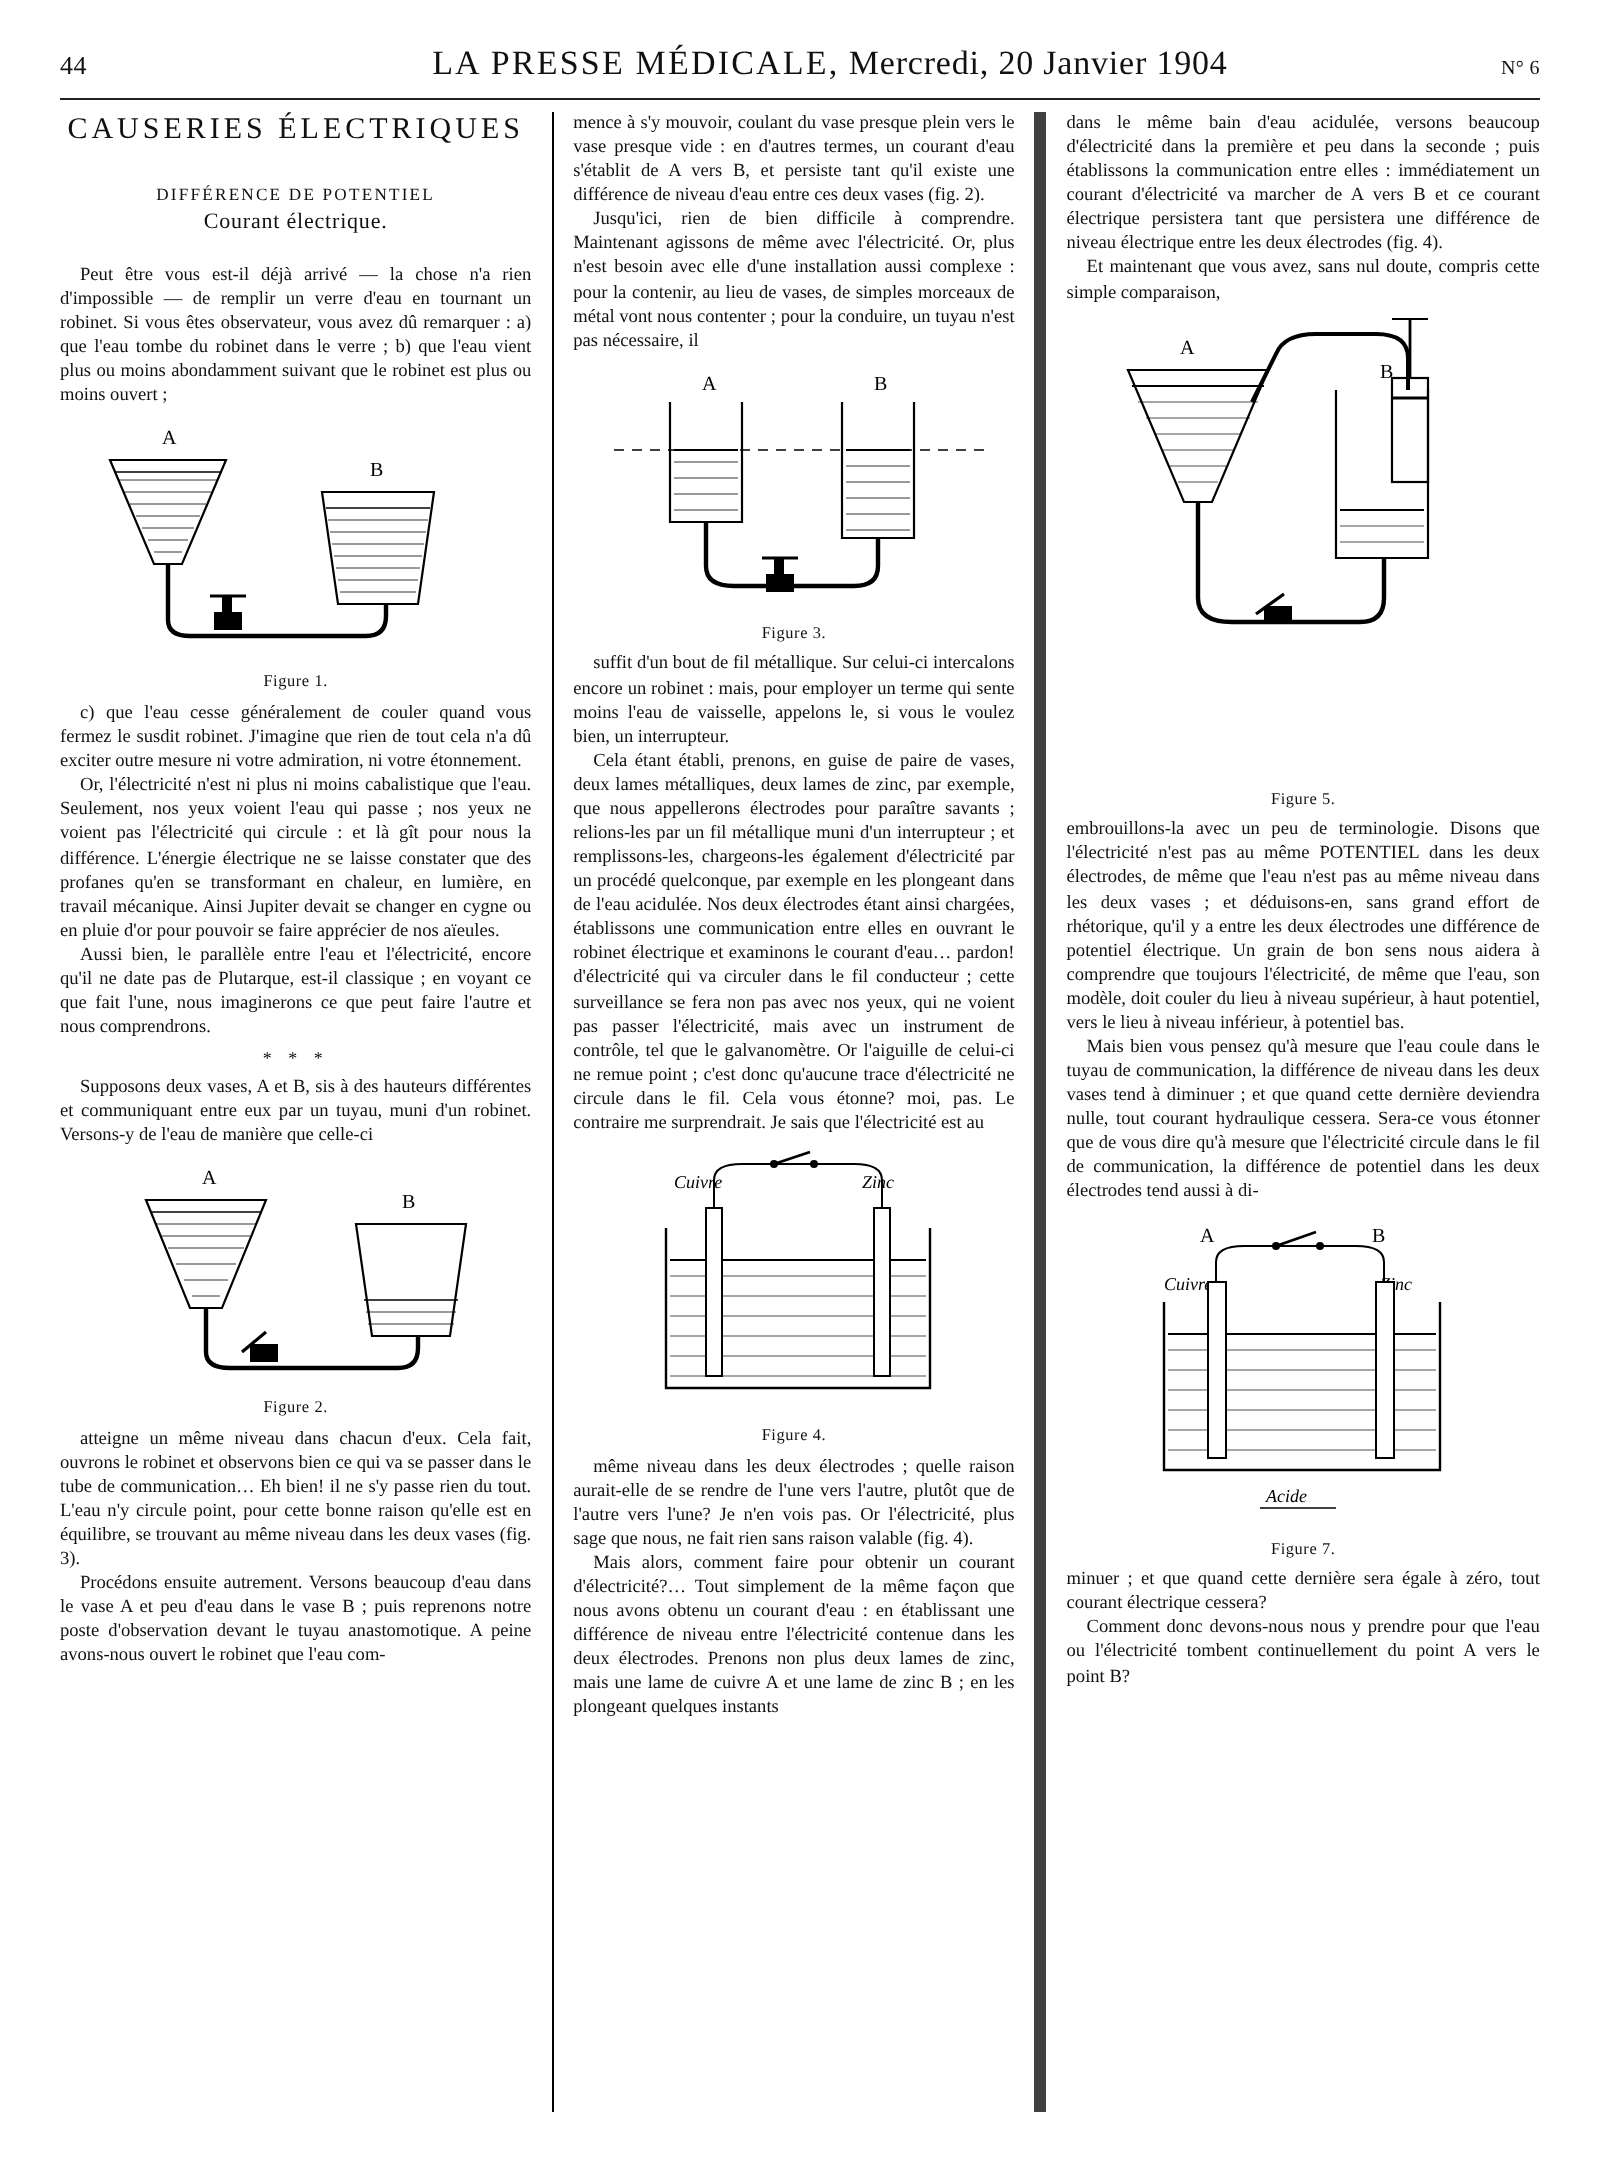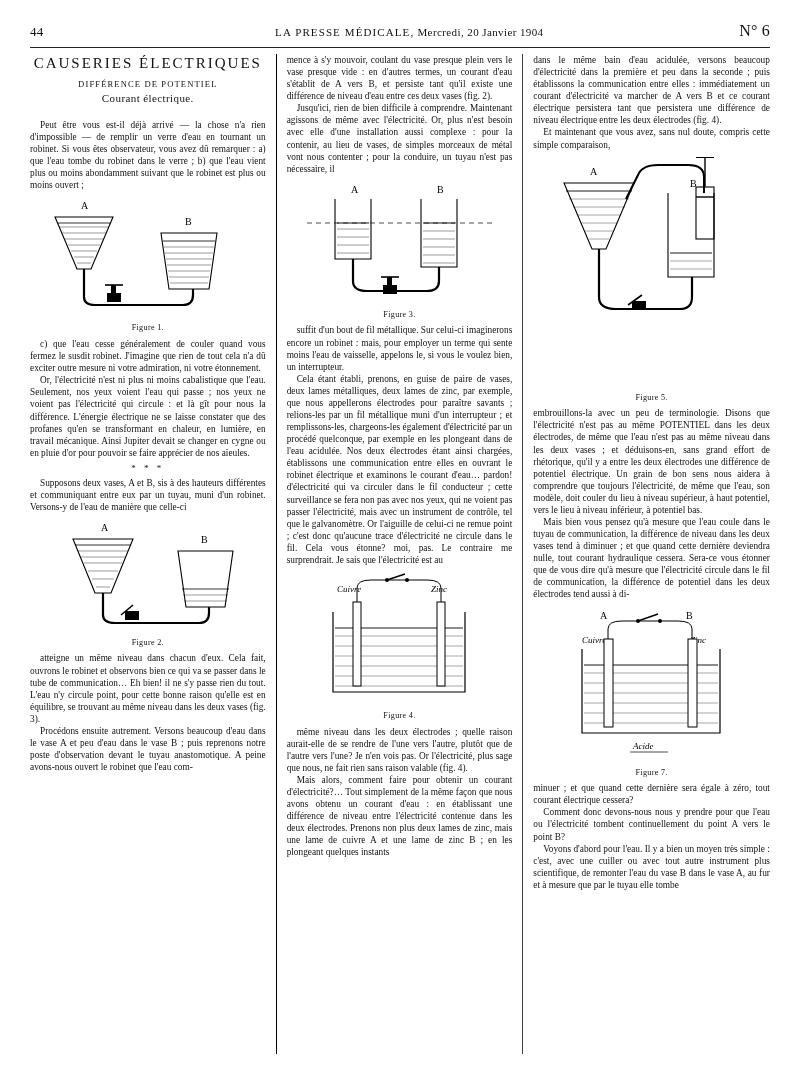--- a/index.html
+++ b/index.html
@@ -28,64 +28,64 @@
     letter-spacing: .2px;
     padding-bottom: 4px;
   }
   .masthead .folio {
     font-size: 13px;
     font-weight: normal;
   }
   .masthead .center {
     flex: 1;
     text-align: center;
-    font-size: 11px;
+    font-size: 17px;
     letter-spacing: .4px;
     margin-left: 36px;
   }
   .masthead .center .paper {
     letter-spacing: 1.1px;
   }
   .masthead .issue {
-    font-size: 16px;
+    font-size: 10px;
   }
   .rule {
     border-top: 1px solid #222;
     margin: 3px 0 6px 0;
   }
   
   .cols {
     display: flex;
     gap: 0;
     height: 1000px;
   }
   .col {
     width: 33.33%;
     box-sizing: border-box;
     font-size: 9.3px;
     line-height: 1.30;
     text-align: justify;
     hyphens: auto;
   }
   .col.c1 { padding-right: 10px; border-right: 1px solid #000; }
-  .col.c2 { padding: 0 10px; border-right: 1px solid #404040; }
+  .col.c2 { padding: 0 10px; border-right: 6px solid #404040; }
   .col.c3 { padding-left: 10px; }
   .col p {
     margin: 0 0 0 0;
     text-indent: 10px;
   }
   .col p.noind { text-indent: 0; }
   .title-block {
     text-align: center;
     margin-bottom: 8px;
   }
   .title-main {
     font-size: 15px;
     letter-spacing: 2px;
-    margin-bottom: 5px;
+    margin-bottom: 16px;
   }
   .title-sub {
     font-size: 8.6px;
     letter-spacing: 1.1px;
     margin-bottom: 1px;
   }
   .title-sub2 {
     font-size: 11px;
     letter-spacing: .4px;
     margin-bottom: 14px;
@@ -163,20 +163,21 @@
 
           <rect x="74" y="96" width="14" height="9" fill="#000"></rect>
           <rect x="78" y="88" width="5" height="9" fill="#000"></rect>
           <line x1="72" y1="88" x2="90" y2="88" stroke="#000" stroke-width="1.6"></line>
         </svg>
         <div class="figcap">Figure 1.</div>
       </div>
 
       <p>c) que l'eau cesse généralement de couler quand vous fermez le susdit robinet. J'imagine que rien de tout cela n'a dû exciter outre mesure ni votre admiration, ni votre étonnement.</p>
       <p>Or, l'électricité n'est ni plus ni moins cabalistique que l'eau. Seulement, nos yeux voient l'eau qui passe ; nos yeux ne voient pas l'électricité qui circule : et là gît pour nous la différence. L'énergie électrique ne se laisse constater que des profanes qu'en se transformant en chaleur, en lumière, en travail mécanique. Ainsi Jupiter devait se changer en cygne ou en pluie d'or pour pouvoir se faire apprécier de nos aïeules.</p>
+      <p>Aussi bien, le parallèle entre l'eau et l'électricité, encore qu'il ne date pas de Plutarque, est-il classique ; en voyant ce que fait l'une, nous imaginerons ce que peut faire l'autre et nous comprendrons.</p>
       <div class="sep-dots">* * *</div>
       <p>Supposons deux vases, A et B, sis à des hauteurs différentes et communiquant entre eux par un tuyau, muni d'un robinet. Versons-y de l'eau de manière que celle-ci</p>
 
       <div class="figure">
         <svg width="230" height="118" viewBox="0 0 230 118">
           <text x="68" y="12" font-size="10" font-family="Liberation Serif, serif">A</text>
           <text x="168" y="24" font-size="10" font-family="Liberation Serif, serif">B</text>
 
           <path d="M40,20 L100,20 L78,74 L62,74 Z" fill="none" stroke="#000" stroke-width="1.1"></path>
           <path d="M42,26 L98,26" stroke="#000" stroke-width="0.8"></path>
@@ -232,21 +233,21 @@
 
           <path d="M66,78 L66,100 Q66,110 80,110 L140,110 Q152,110 152,100 L152,86" fill="none" stroke="#000" stroke-width="2.2"></path>
 
           <rect x="96" y="104" width="14" height="9" fill="#000"></rect>
           <rect x="100" y="96" width="5" height="9" fill="#000"></rect>
           <line x1="94" y1="96" x2="112" y2="96" stroke="#000" stroke-width="1.6"></line>
         </svg>
         <div class="figcap">Figure 3.</div>
       </div>
 
-      <p>suffit d'un bout de fil métallique. Sur celui-ci imaginerons encore un robinet : mais, pour employer un terme qui sente moins l'eau de vaisselle, appelons le, si vous le voulez bien, un interrupteur.</p>
+      <p>suffit d'un bout de fil métallique. Sur celui-ci intercalons encore un robinet : mais, pour employer un terme qui sente moins l'eau de vaisselle, appelons le, si vous le voulez bien, un interrupteur.</p>
       <p>Cela étant établi, prenons, en guise de paire de vases, deux lames métalliques, deux lames de zinc, par exemple, que nous appellerons électrodes pour paraître savants ; relions-les par un fil métallique muni d'un interrupteur ; et remplissons-les, chargeons-les également d'électricité par un procédé quelconque, par exemple en les plongeant dans de l'eau acidulée. Nos deux électrodes étant ainsi chargées, établissons une communication entre elles en ouvrant le robinet électrique et examinons le courant d'eau… pardon! d'électricité qui va circuler dans le fil conducteur ; cette surveillance se fera non pas avec nos yeux, qui ne voient pas passer l'électricité, mais avec un instrument de contrôle, tel que le galvanomètre. Or l'aiguille de celui-ci ne remue point ; c'est donc qu'aucune trace d'électricité ne circule dans le fil. Cela vous étonne? moi, pas. Le contraire me surprendrait. Je sais que l'électricité est au</p>
 
       <div class="figure">
         <svg width="230" height="138" viewBox="0 0 230 138">
           <text x="50" y="20" font-size="9" font-style="italic" font-family="Liberation Serif, serif">Cuivre</text>
           <text x="144" y="20" font-size="9" font-style="italic" font-family="Liberation Serif, serif">Zinc</text>
 
           <path d="M70,42 L70,16 Q70,8 84,8 L140,8 Q154,8 154,16 L154,42" fill="none" stroke="#000" stroke-width="1"></path>
 
           <line x1="100" y1="8" x2="118" y2="2" stroke="#000" stroke-width="1.4"></line>
@@ -340,17 +341,16 @@
           <rect x="150" y="32" width="9" height="88" fill="#fff" stroke="#000" stroke-width="1"></rect>
 
           <text x="95" y="142" font-size="9" font-style="italic" font-family="Liberation Serif, serif">Acide</text>
           <line x1="92" y1="145" x2="130" y2="145" stroke="#000" stroke-width="0.7"></line>
         </svg>
         <div class="figcap">Figure 7.</div>
       </div>
 
       <p class="noind">minuer ; et que quand cette dernière sera égale à zéro, tout courant électrique cessera?</p>
       <p>Comment donc devons-nous nous y prendre pour que l'eau ou l'électricité tombent continuellement du point A vers le point B?</p>
-      <p>Voyons d'abord pour l'eau. Il y a bien un moyen très simple : c'est, avec une cuiller ou avec tout autre instrument plus scientifique, de remonter l'eau du vase B dans le vase A, au fur et à mesure que par le tuyau elle tombe</p>
     </div>
 
   </div>
 </div>
 
 </body></html>

